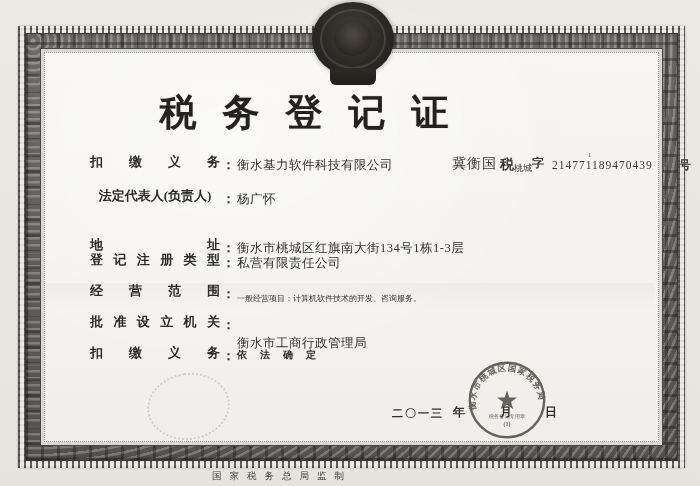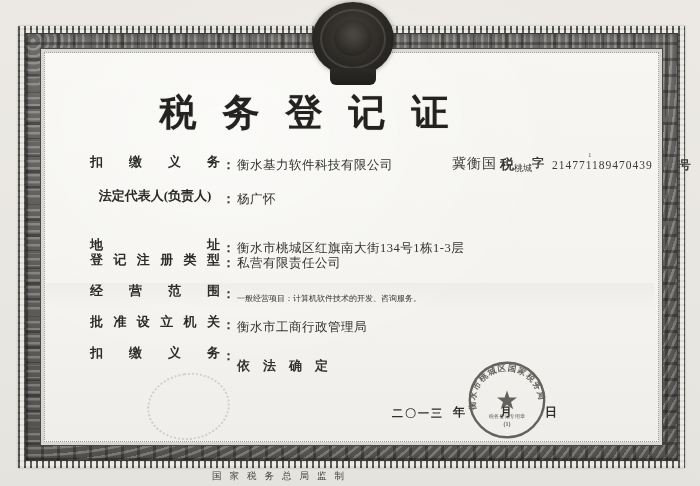--- a/index.html
+++ b/index.html
@@ -77,22 +77,22 @@
   .fields { position:absolute; left:90px; top:0; width:520px; z-index:3; }
   .field-row { position:absolute; left:0; white-space:nowrap; }
   .f-label { display:inline-block; width:130px; text-align:justify; text-align-last:justify;
     font-size:13px; font-weight:700; color:#2c2b29; vertical-align:top; }
   .f-colon { font-size:13px; font-weight:700; margin:0 2px 0 2px; position:relative; top:2px; }
   .f-value { font-size:12.5px; color:#33322f; position:relative; top:2px; letter-spacing:.5px;text-align:center; }
   .row-0 { top:153px; } .row-1 { top:187px; } .row-2 { top:236px; }
   .row-3 { top:251px; } .row-4 { top:282px; } .row-5 { top:313px; } .row-6 { top:344px; }
   .row-1 .f-label { text-align-last:auto; text-align:center; letter-spacing:0; }
   .row-4 .f-value { font-size:8px; letter-spacing:0; top:5px; }
-  .row-5 .f-value { top:4px; }
-  .row-6 .f-value { font-size:13px; font-weight:700; letter-spacing:13px; top:12px; }
+  .row-5 .f-value { top:20px; }
+  .row-6 .f-value { font-size:10px; font-weight:700; letter-spacing:13px; top:0; }
 
   
   .issue-authority { position:absolute; left:452px; top:380px; font-size:13px; font-weight:700;
     letter-spacing:3.5px; color:#2f2e2c; z-index:3; }
   .issue-date { position:absolute; top:404px; font-size:12px; font-weight:700; color:#2f2e2c; z-index:3;font-family:Liberation Mono, monospace; }
   .d-year { left:392px; letter-spacing:2px; font-size:11px; top:406px; }
   .d-nian { left:453px; } .d-yue { left:500px; } .d-ri { left:545px; }
 
   
   .seal { position:absolute; left:467px; top:360px; width:80px; height:80px; z-index:4; opacity:.82; }

